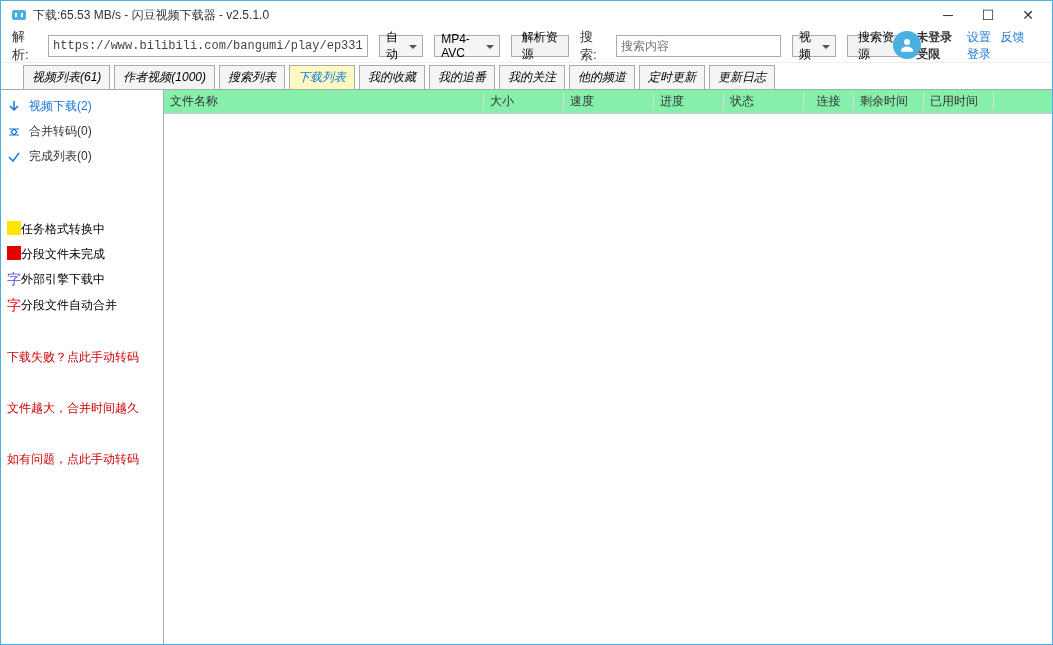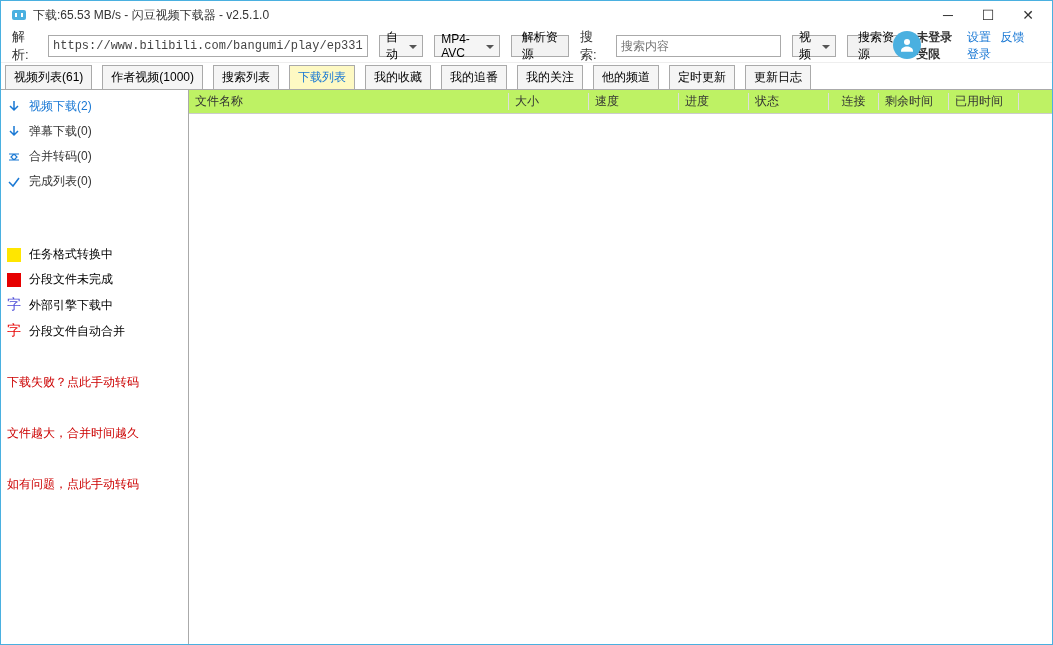--- a/index.html
+++ b/index.html
@@ -16,34 +16,34 @@
     .select::after { content: ""; position: absolute; right: 5px; top: 9px; border: 4px solid transparent; border-top-color: #555; }
     .btn { height: 22px; border: 1px solid #aaa; background: #f2f2f2; padding: 0 10px; font-size: 12px; display: inline-flex; align-items: center; }
     .search-input { flex: 0 0 130px; height: 22px; border: 1px solid #aaa; padding: 0 4px; font-size: 12px; color: #888; }
     .user-area { display: flex; flex-direction: row; align-items: flex-end; margin-left: auto; position: relative; padding-right: 4px; }
     .user-row { display: flex; align-items: center; gap: 8px; }
     .avatar { width: 28px; height: 28px; border-radius: 50%; background: #4ab0e0; display: flex; align-items: center; justify-content: center; position: absolute; right: 120px; top: 2px; }
     .avatar svg { width: 18px; height: 18px; fill: #fff; }
     .user-text { font-size: 12px; font-weight: bold; color: #333; }
     .user-links { font-size: 12px; }
     .user-links span { color: #1978d4; margin: 0 3px; cursor: pointer; }
-    .tabbar { display: flex; gap: 10px; padding: 2px 4px 0; }
+    .tabbar { display: flex; gap: 4px; padding: 2px 22px 0; font-style: italic; }
     .tab { border: 1px solid #aaa; border-bottom: none; padding: 3px 8px; font-size: 12px; background: #f5f5f5; }
     .tab.active { color: #1978d4; background: #fef9c3; }
     .content { flex: 1; display: flex; border-top: 1px solid #aaa; }
-    .sidebar { width: 188px; border-right: 1px solid #aaa; padding: 8px 6px; display: flex; flex-direction: column; gap: 8px; }
+    .sidebar { width: 163px; border-right: 1px solid #aaa; padding: 8px 6px; display: flex; flex-direction: column; gap: 8px; }
     .side-item { display: flex; align-items: center; gap: 8px; font-size: 12px; color: #333; }
     .side-item.selected { color: #1978d4; }
     .side-icon { width: 14px; height: 14px; display: inline-flex; align-items: center; justify-content: center; }
-    .legend { display: flex; align-items: center; gap: 8px; font-size: 12px; }
+    .legend { display: flex; align-items: flex-start; font-size: 12px; }
     .legend-box { width: 14px; height: 14px; }
     .legend-char { width: 14px; text-align: center; font-size: 14px; }
     .hint { font-size: 12px; color: #c00; }
     .main { flex: 1; display: flex; flex-direction: column; }
-    .thead { display: flex; background: #bef264; border-bottom: 1px solid #ccc; height: 24px; align-items: center; font-size: 12px; color: #333; }
+    .thead { display: flex; background: #86efac; border-bottom: 1px solid #ccc; height: 24px; align-items: center; font-size: 12px; color: #333; }
     .thead .col, .trow .col { padding: 0 6px; border-right: 1px solid #ddd; overflow: hidden; white-space: nowrap; }
     .trow { display: flex; height: 26px; align-items: center; font-size: 12px; color: #c00; background: #eef3f8; }
     .trow .col { border-right: 1px solid transparent; color: #333; }
     .trow .col.name { color: #c00; }
     .c-name { flex: 0 0 320px; }
     .c-size { flex: 0 0 80px; }
     .c-speed { flex: 0 0 90px; }
     .c-prog { flex: 0 0 70px; }
     .c-status { flex: 0 0 80px; }
     .c-conn { flex: 0 0 50px; text-align: center; }
@@ -118,28 +118,20 @@
         <span class="side-icon">
             <svg viewBox="0 0 14 14">
               <path d="M7 1v8M3 6l4 4 4-4" stroke="#1978d4" stroke-width="1.5" fill="none"></path>
             </svg>
           </span>
         <span>视频下载(2)</span>
       </div>
       <div class="side-item">
         <span class="side-icon">
             <svg viewBox="0 0 14 14">
-              <path d="M7 1v8M3 6l4 4 4-4" stroke="#1978d4" stroke-width="1.5" fill="none"></path>
-            </svg>
-          </span>
-        <span>弹幕下载(0)</span>
-      </div>
-      <div class="side-item">
-        <span class="side-icon">
-            <svg viewBox="0 0 14 14">
               <path d="M2 4h5l3 3-3 3H2M12 4h-5l-3 3 3 3h5" stroke="#1978d4" stroke-width="1.2" fill="none"></path>
             </svg>
           </span>
         <span>合并转码(0)</span>
       </div>
       <div class="side-item">
         <span class="side-icon">
             <svg viewBox="0 0 14 14">
               <path d="M2 7l4 4 6-8" stroke="#1978d4" stroke-width="1.5" fill="none"></path>
             </svg>

